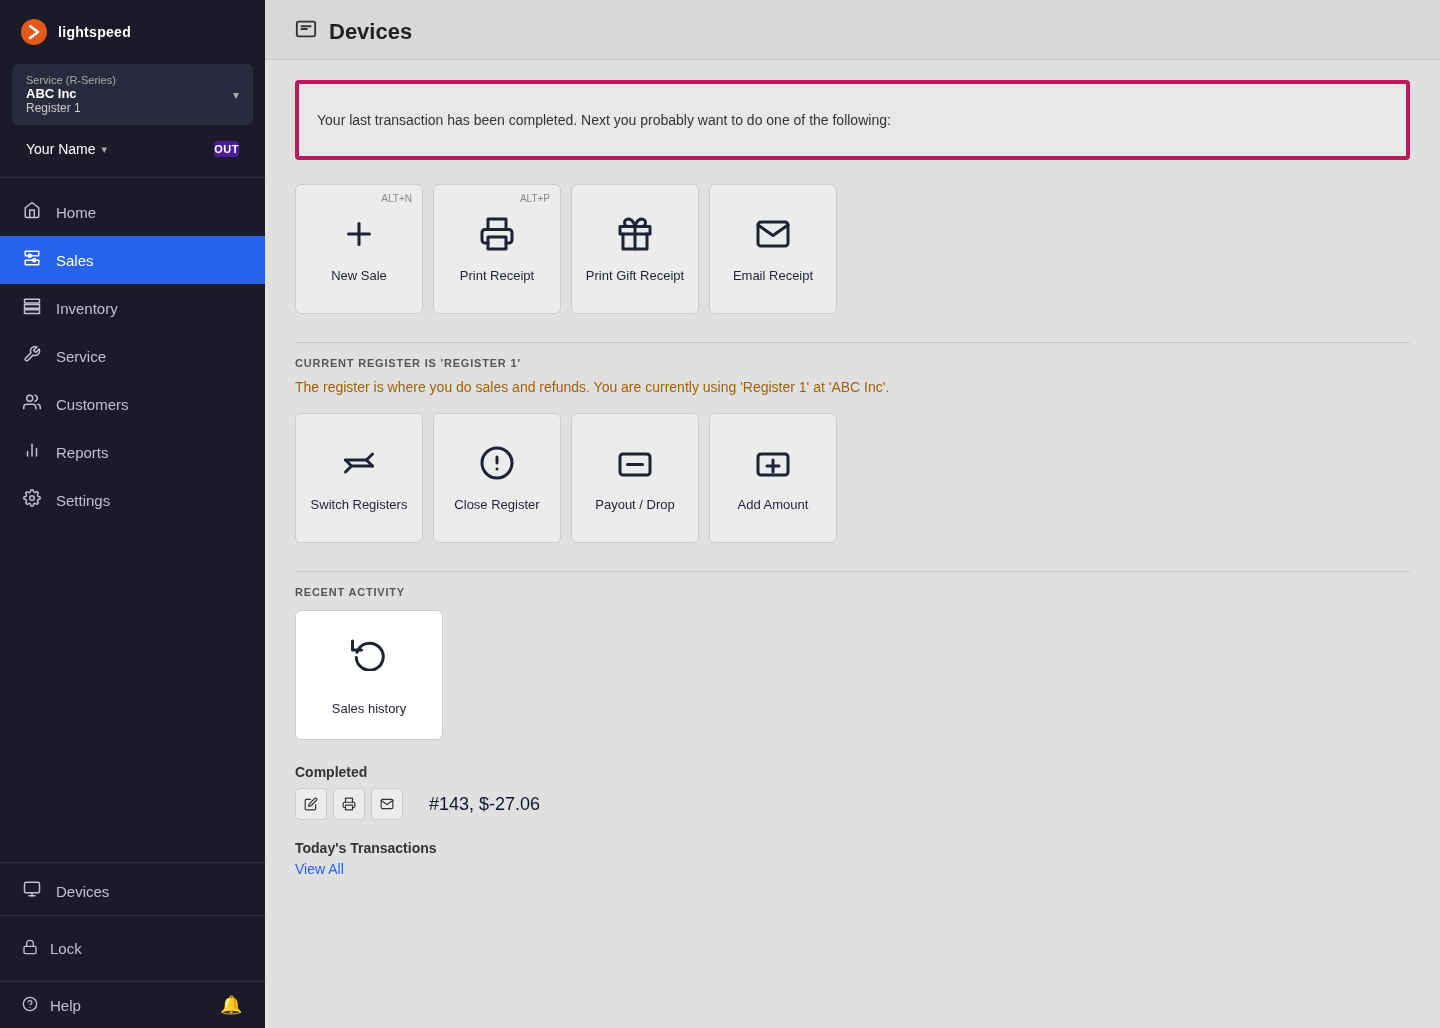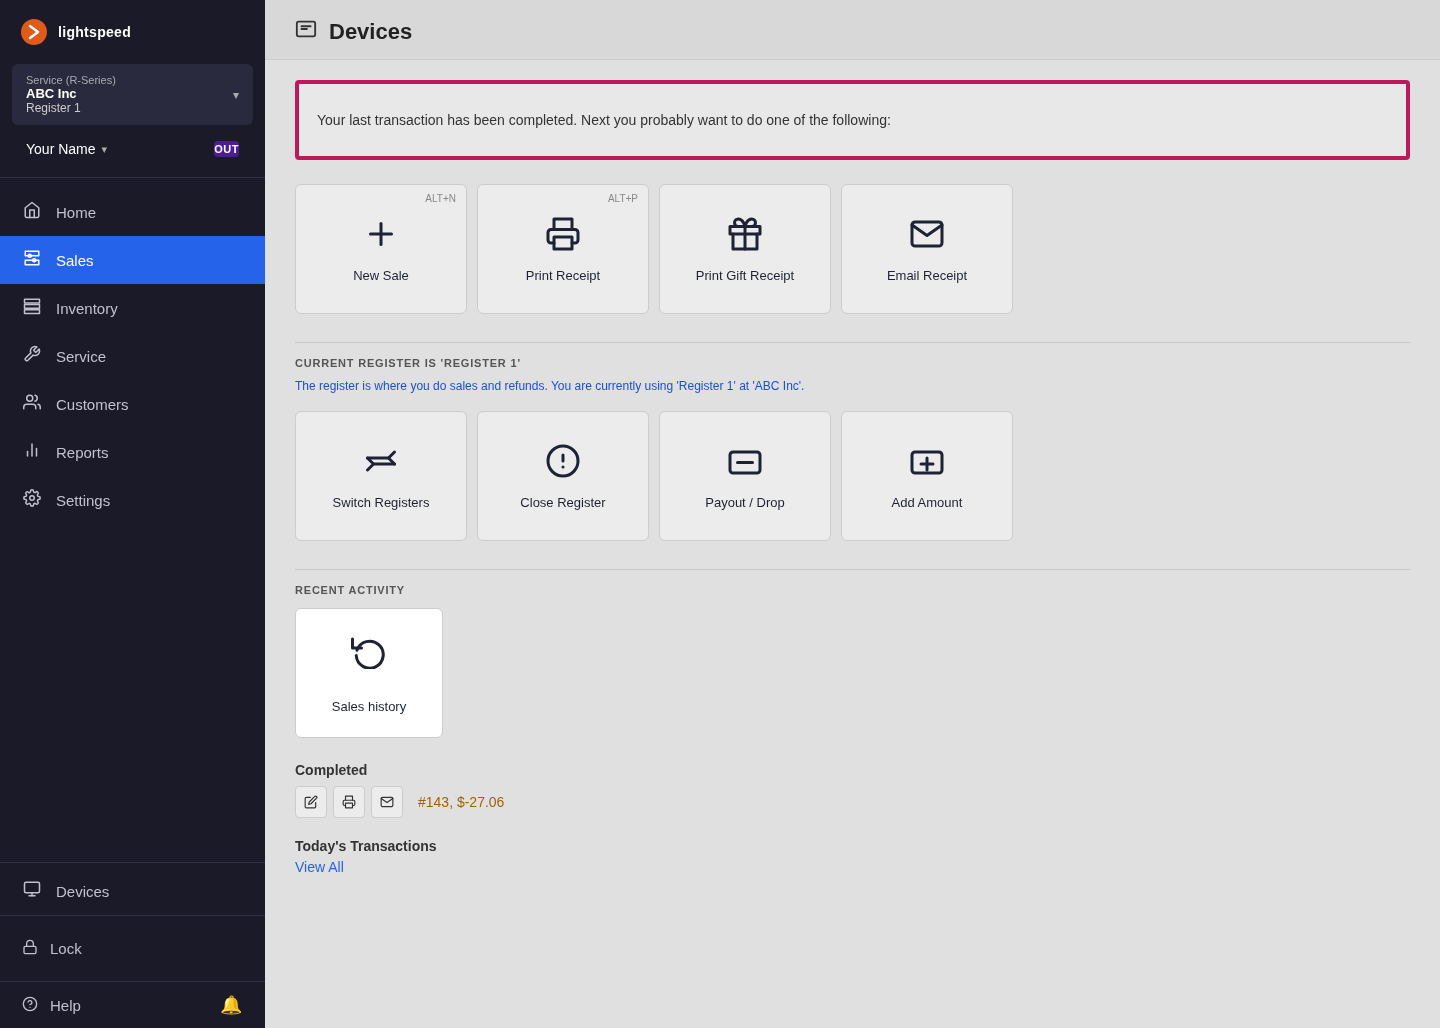--- a/index.html
+++ b/index.html
@@ -190,21 +190,21 @@
       margin-bottom: 28px;
     }
     .action-card {
       background: #ececec;
       border: 1px solid #ccc;
       border-radius: 6px;
       display: flex;
       flex-direction: column;
       align-items: center;
       justify-content: center;
-      width: 172px;
+      width: 128px;
       min-height: 130px;
       padding: 14px 10px;
       cursor: pointer;
       position: relative;
       gap: 8px;
     }
     .action-card .shortcut {
       position: absolute;
       top: 8px;
       right: 10px;
@@ -229,22 +229,22 @@
     }
     .section-header {
       font-size: 11px;
       font-weight: 700;
       color: #555;
       letter-spacing: 0.8px;
       text-transform: uppercase;
       margin-bottom: 10px;
     }
     .section-desc {
-      font-size: 12px;
-      color: #1d4ed8;
+      font-size: 14px;
+      color: #a16207;
       margin-bottom: 18px;
     }
 
     .recent-activity-section {
       margin-top: 2px;
     }
     .recent-grid {
       display: flex;
       gap: 10px;
       margin-top: 12px;
@@ -287,23 +287,23 @@
       width: 32px;
       height: 32px;
       display: flex;
       align-items: center;
       justify-content: center;
       cursor: pointer;
       font-size: 14px;
       color: #333;
     }
     .completed-info {
-      font-size: 14px;
-      color: #a16207;
-      margin-left: 9px;
+      font-size: 18px;
+      color: #0f172a;
+      margin-left: 20px;
     }
 
     .today-section {
       margin-top: 20px;
     }
     .today-label {
       font-size: 14px;
       font-weight: 600;
       color: #333;
       margin-bottom: 4px;

